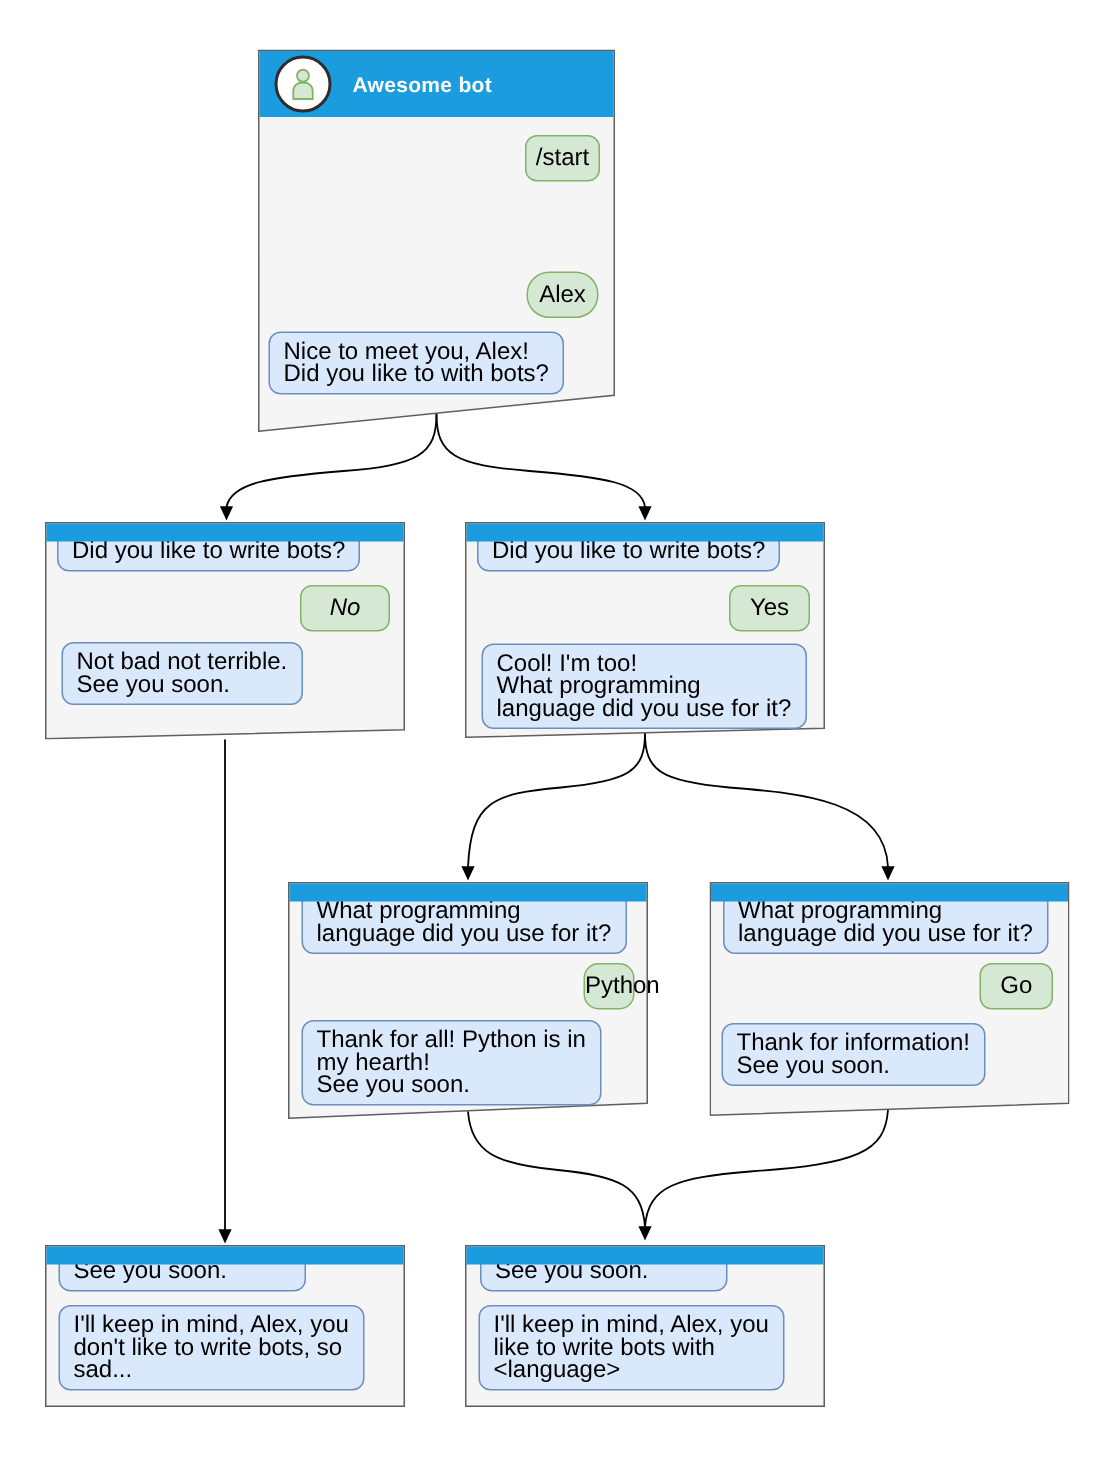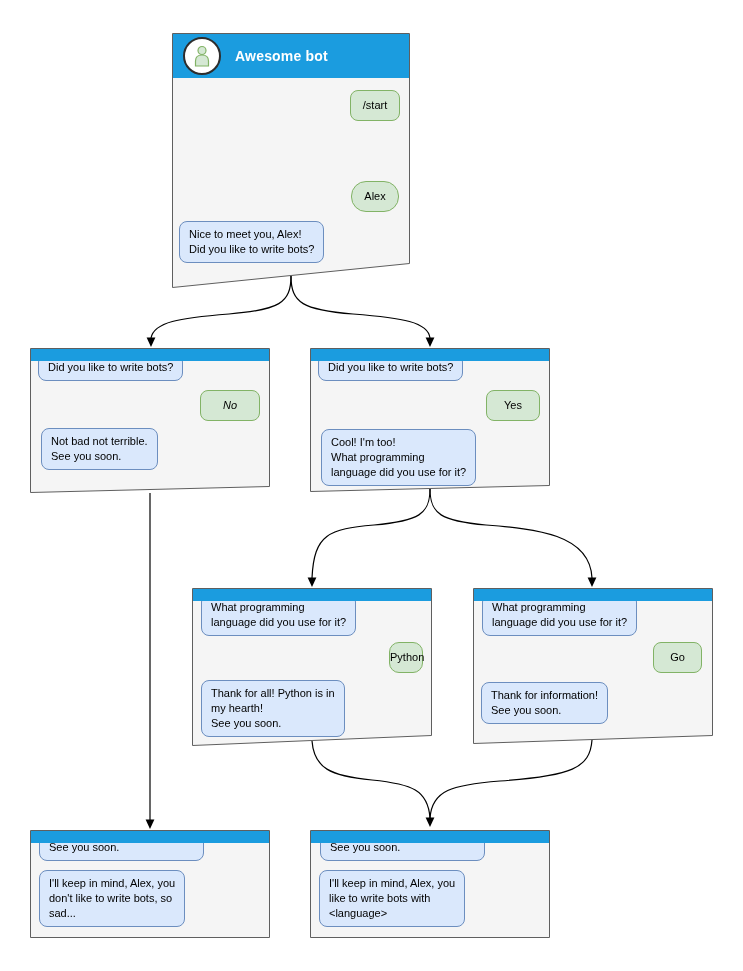--- a/index.html
+++ b/index.html
@@ -17,21 +17,21 @@
   body{font-family:"Liberation Sans", sans-serif; color:#000;}
   .canvas{position:relative;width:743px;height:971px;overflow:hidden;background:#fff;}
   .window{position:absolute;}
   .frame{position:absolute;left:0;top:0;z-index:0;}
   .frame polygon{fill:var(--window-fill);stroke:var(--window-stroke);stroke-width:1;}
   .header{position:absolute;z-index:3;background:var(--header-blue);}
   .header-main{display:flex;align-items:center;gap:14px;}
   .avatar{width:34px;height:34px;border-radius:50%;background:#fff;border:2px solid #2d2d2d;
           display:flex;align-items:center;justify-content:center;flex:0 0 auto;}
   .title{color:var(--title-text);font-weight:bold;font-size:14px;letter-spacing:.2px;}
-  .bubble{position:absolute;z-index:1;font-size:11px;line-height:15px;border-radius:8px;
+  .bubble{position:absolute;z-index:1;font-size:16px;line-height:15px;border-radius:8px;
           white-space:pre-line;box-sizing:border-box;}
   .bot{background:var(--bot-bubble-fill);border:1px solid var(--bot-bubble-stroke);padding:5px 9px;}
   .user{background:var(--user-bubble-fill);border:1px solid var(--user-bubble-stroke);
         padding:7px 0;text-align:center;}
   .edges{position:absolute;left:0;top:0;z-index:5;pointer-events:none;}
   .edges path.line{fill:none;stroke:var(--arrow-color);stroke-width:1.2;}
   .edges path.head{fill:var(--arrow-color);stroke:none;}
 </style>
 </head>
 <body>
@@ -77,21 +77,21 @@
         <svg width="24" height="24" viewBox="0 0 24 24">
           <circle cx="12" cy="6.5" r="4" fill="#d5e8d4" stroke="#82b366" stroke-width="1.2"></circle>
           <path d="M5.5,22 v-5 c0,-4 2.8,-6 6.5,-6 s6.5,2 6.5,6 v5 z" fill="#d5e8d4" stroke="#82b366" stroke-width="1.2"></path>
         </svg>
       </span>
       <span class="title">Awesome bot</span>
     </div>
     <div class="bubble user" style="right:10px;top:57px;width:50px;">/start</div>
     <div class="bubble user" style="right:11px;top:148px;width:48px;border-radius:15px;">Alex</div>
     <div class="bubble bot" style="left:7px;top:188px;">Nice to meet you, Alex!
-Did you like to write bots?</div>
+Did you like to with bots?</div>
   </div>
 
   <div class="window" style="left:30px;top:348px;width:240px;height:145px;">
     <svg class="frame" width="240" height="145">
       <polygon points="0.5,0.5 239.5,0.5 239.5,138.5 0.5,144.5"></polygon>
     </svg>
     <div class="header" style="left:1px;top:1px;width:238px;height:12px;"></div>
     <div class="bubble bot" style="left:8px;top:6px;">Did you like to write bots?</div>
     <div class="bubble user" style="right:10px;top:42px;width:60px;font-style:italic;">No</div>
     <div class="bubble bot" style="left:11px;top:80px;">Not bad not terrible.

